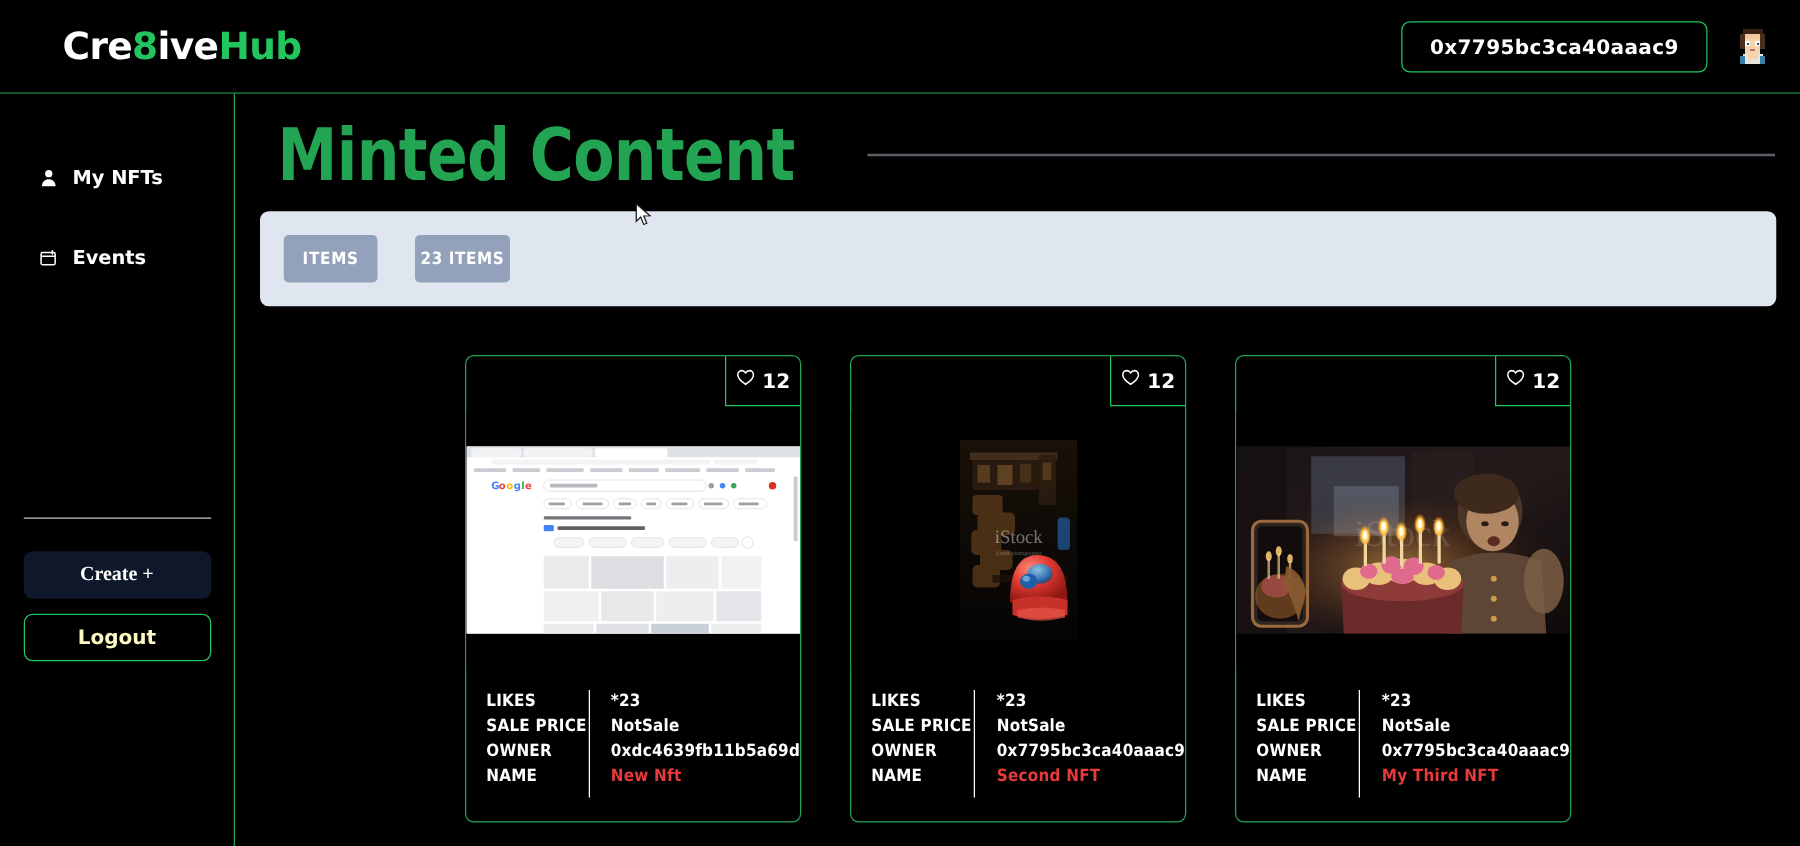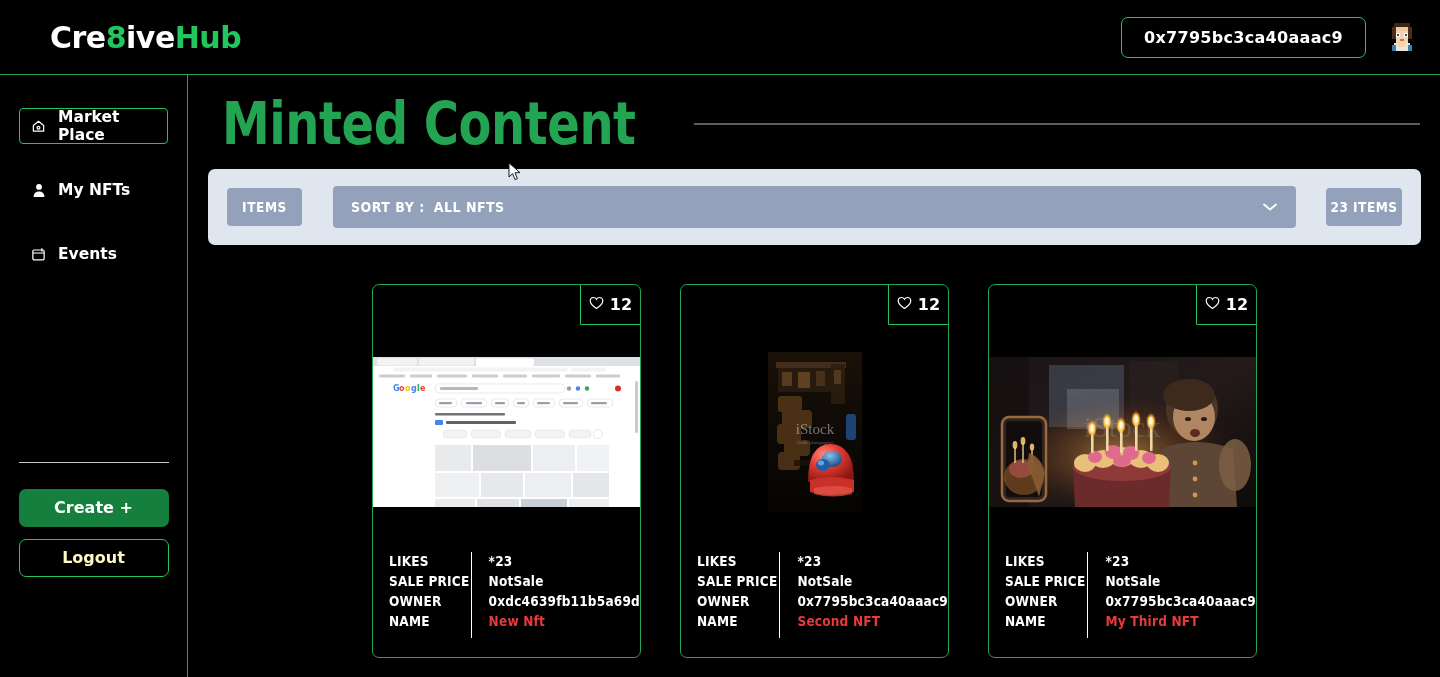--- a/index.html
+++ b/index.html
@@ -62,21 +62,21 @@
   .side-divider {
     width: 150px; height: 1px; background: #c9c9c9;
     margin: 162px auto 0 auto;
   }
   .btn-create, .btn-logout {
     display: block; width: 150px; height: 38px; margin: 0 auto;
     border-radius: 7px; font-size: 16px; font-weight: bold;
     cursor: pointer; line-height: 36px; text-align: center;
     font-family: "DejaVu Sans", sans-serif;
   }
-  .btn-create { background: #15803d; color: #ffffff; border: none; margin-top: 26px; }
+  .btn-create { background: #0f172a; color: #ffffff; border: none; margin-top: 26px; font-family: Liberation Serif, serif; }
   .btn-logout { background: #000; color: #fef9c3; border: 1.5px solid #22c55e; margin-top: 12px; }
 
   
   .main { position: absolute; top: 75px; left: 189px; width: 1251px; height: 602px; background: #000; }
 
   .title-row { display: flex; align-items: center; margin: 20px 0 0 33px; }
   .page-title {
     color: #22a453; font-size: 58px; font-weight: bold;
     font-family: "DejaVu Sans Condensed", "Liberation Sans Narrow", "Liberation Sans", sans-serif;
     transform: scaleX(0.92); transform-origin: left center;
@@ -187,29 +187,20 @@
           <rect x="5" y="12" width="8" height="4" fill="#e8e4de"></rect>
           <rect x="4" y="13" width="2" height="3" fill="#3b7fa8"></rect>
           <rect x="12" y="13" width="2" height="3" fill="#3b7fa8"></rect>
           <rect x="7" y="12" width="4" height="2" fill="#f5d3ad"></rect>
         </svg>
       </div>
     </div>
   </div>
 
   <div class="sidebar">
-    <div class="nav-item active">
-      <span class="ico">
-        <svg width="15" height="15" viewBox="0 0 16 16" fill="none" stroke="#fff" stroke-width="1.3">
-          <path d="M2.5 7 L8 2.5 L13.5 7 V13 H2.5 Z" stroke-linejoin="round"></path>
-          <circle cx="8" cy="9.3" r="1.5"></circle>
-        </svg>
-      </span>
-      <span>Market Place</span>
-    </div>
     <div class="nav-gap"></div>
     <div class="nav-item">
       <span class="ico">
         <svg width="14" height="15" viewBox="0 0 14 16" fill="#fff">
           <circle cx="7" cy="4.2" r="3.1"></circle>
           <path d="M1.2 15 C1.2 10.8 4 9 7 9 C10 9 12.8 10.8 12.8 15 Z"></path>
         </svg>
       </span>
       <span>My NFTs</span>
     </div>
@@ -232,30 +223,20 @@
   </div>
 
   <div class="main">
     <div class="title-row">
       <div class="page-title">Minted Content</div>
       <div class="title-line"></div>
     </div>
 
     <div class="toolbar">
       <button class="search-btn">ITEMS</button>
-      <div class="sort-select">
-        <span>SORT BY :</span>
-        <span style="width:9px"></span>
-        <span>ALL NFTS</span>
-        <span class="chev">
-          <svg width="16" height="10" viewBox="0 0 16 10" fill="none" stroke="#fff" stroke-width="1.8" stroke-linecap="round" stroke-linejoin="round">
-              <path d="M2 2.5 L8 7.5 L14 2.5"></path>
-            </svg>
-        </span>
-      </div>
       <button class="items-btn">23 ITEMS</button>
     </div>
 
     <div class="cards">
 
       <div class="card">
         <div class="likes-box">
           <span>
             <svg width="15" height="14" viewBox="0 0 16 15" fill="none" stroke="#fff" stroke-width="1.3">
               <path d="M8 13.3 C8 13.3 1.3 9.3 1.3 5.2 C1.3 3.1 2.9 1.6 4.8 1.6 C6.1 1.6 7.3 2.4 8 3.5 C8.7 2.4 9.9 1.6 11.2 1.6 C13.1 1.6 14.7 3.1 14.7 5.2 C14.7 9.3 8 13.3 8 13.3 Z"></path>

